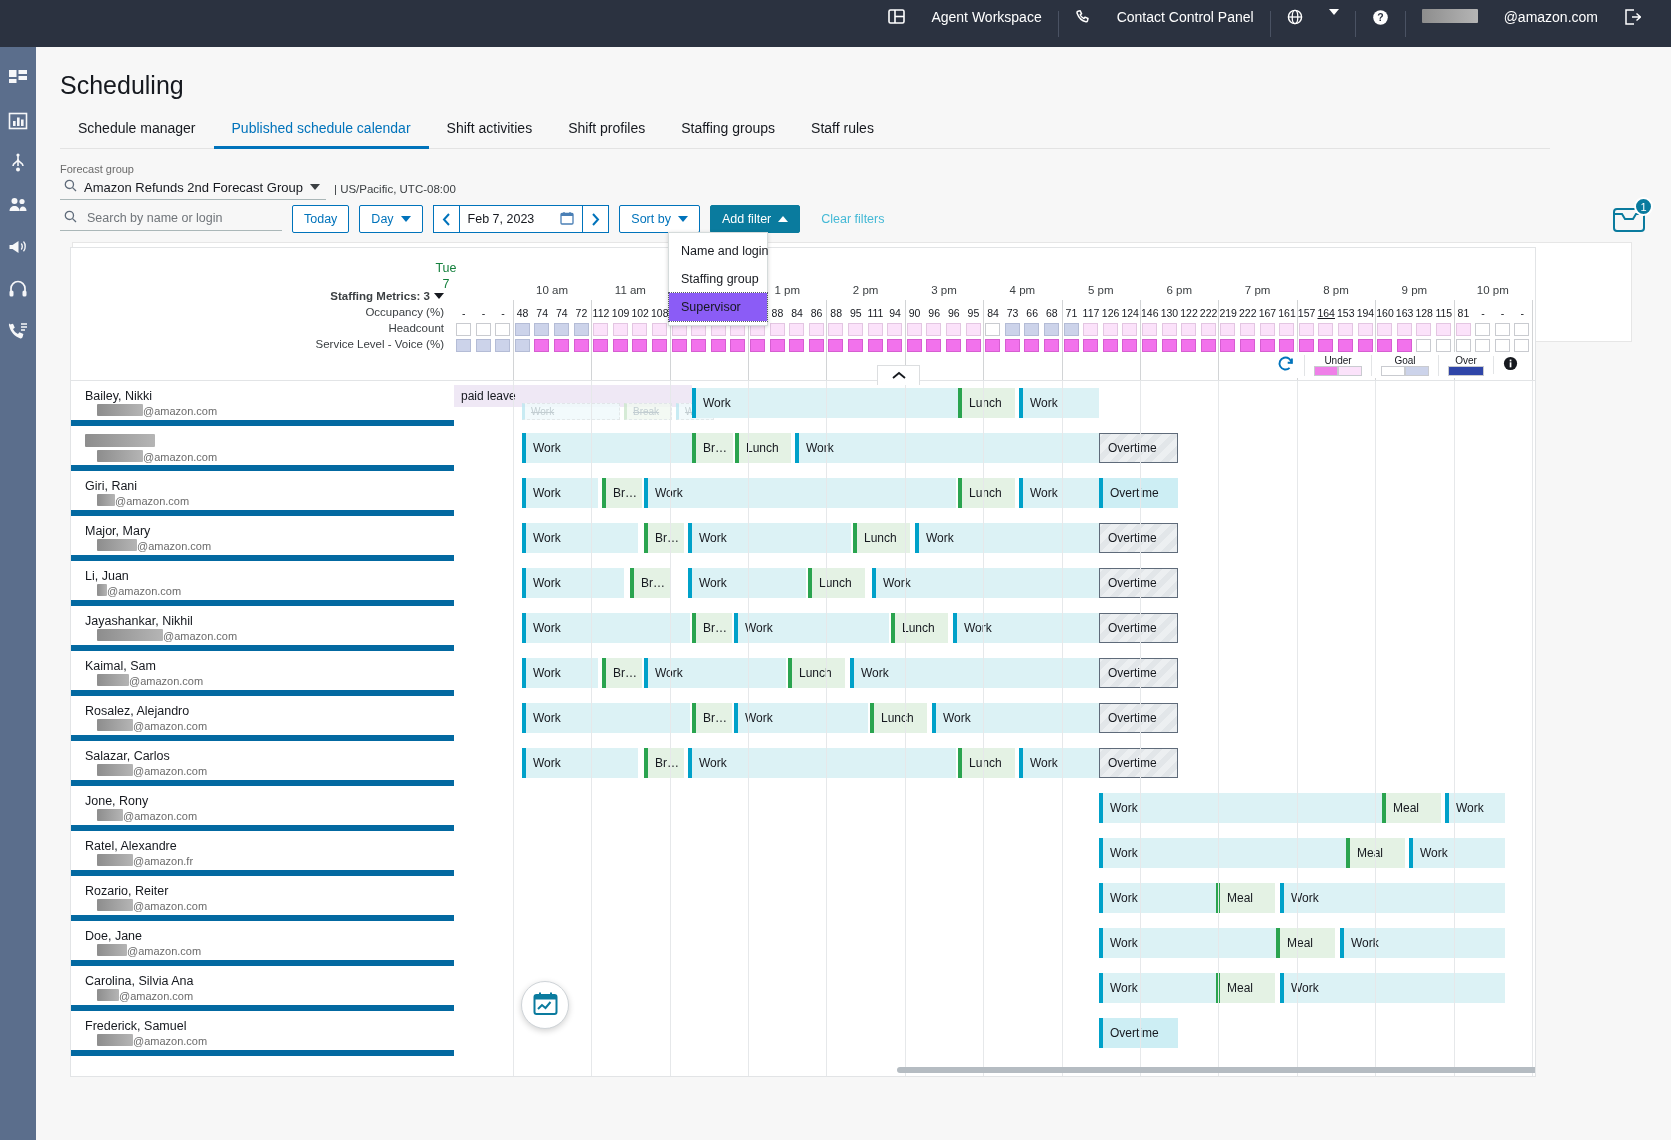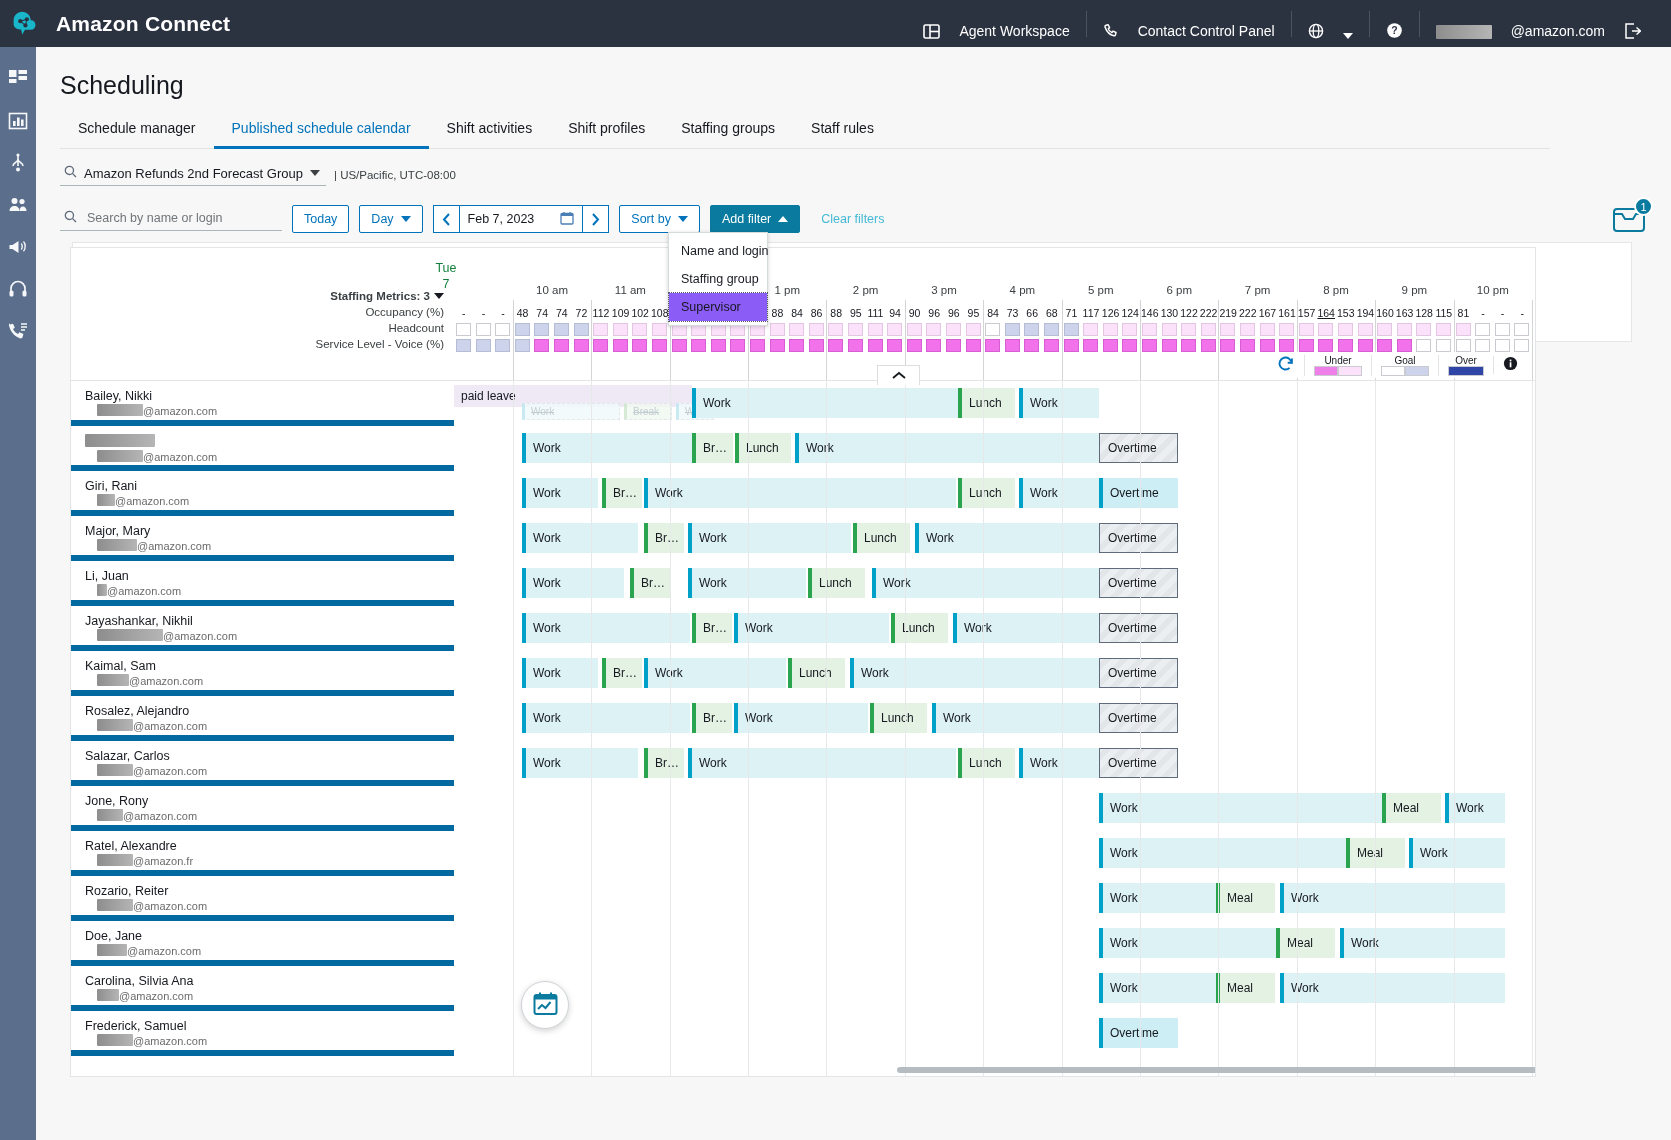--- a/index.html
+++ b/index.html
@@ -20,21 +20,21 @@
   #brand .logo { width:38px; height:38px; display:block; }
   #brand .title {
     color:#ffffff; font-size:21px; font-weight:700; margin-left:12px;
     letter-spacing:.2px;
   }
   #topright {
     margin-left:auto; display:flex; align-items:center; height:47px;
     color:#ffffff; font-size:14px; padding-right:14px;
   }
   #topright .item {
-    display:flex; align-items:flex-end; gap:19px; padding:0 16px; height:30px;
+    display:flex; align-items:flex-start; gap:26px; padding:0 16px; height:30px;
     white-space:nowrap;
   }
   #topright .sep { width:1px; height:26px; background:#4a5263; }
   #topright svg { display:block; }
   .redact { background:#9a9a9a; display:inline-block; height:13px; border-radius:1px;
             background:linear-gradient(90deg,#8d8d8d,#b5b5b5); }
 
   
   #rail {
     position:absolute; left:0; top:47px; width:36px; height:1093px;
@@ -215,32 +215,20 @@
   }
   #hscroll {
     position:absolute; left:826px; bottom:4px; width:708px; height:6px;
     background:#b5bcc2; border-radius:3px; z-index:15;
   }
 </style>
 </head>
 <body>
 
 <div id="topbar">
-  <div id="brand">
-    <span class="logo">
-      <svg class="logo" viewBox="0 0 40 40">
-          <path d="M8 16c0-5 4-9 9-9s9 4 9 9c3 0 5 2 5 5s-2 5-5 5h-6l-3 5-1-5H17c-5 0-9-2-9-6z" fill="#19b5c9"></path>
-          <circle cx="15" cy="17" r="2.2" fill="#2b3240"></circle>
-          <circle cx="22" cy="15" r="2.2" fill="#2b3240"></circle>
-          <circle cx="20.5" cy="21.5" r="2.2" fill="#2b3240"></circle>
-          <path d="M15 17l7-2M22 15l-1.5 6.5M20.5 21.5L15 17" stroke="#2b3240" stroke-width="1.1" fill="none"></path>
-        </svg>
-    </span>
-    <span class="title">Amazon Connect</span>
-  </div>
   <div id="topright">
     <div class="item">
       <span>
         <svg width="17" height="15" viewBox="0 0 17 15">
             <rect x="1" y="1" width="15" height="13" rx="1.5" fill="none" stroke="#fff" stroke-width="1.6"></rect>
             <line x1="7" y1="1" x2="7" y2="14" stroke="#fff" stroke-width="1.6"></line>
             <line x1="7" y1="7.5" x2="16" y2="7.5" stroke="#fff" stroke-width="1.6"></line>
           </svg>
       </span>
       <span>Agent Workspace</span>
@@ -348,20 +336,21 @@
   <div id="tabs">
     <div class="tab">Schedule manager</div>
     <div class="tab active">Published schedule calendar</div>
     <div class="tab">Shift activities</div>
     <div class="tab">Shift profiles</div>
     <div class="tab">Staffing groups</div>
     <div class="tab">Staff rules</div>
   </div>
 
   <div id="fg">
+    <div class="lbl">Forecast group</div>
     <div class="row">
       <div class="select">
         <span>
           <svg width="13" height="13" viewBox="0 0 13 13">
               <circle cx="5.4" cy="5.4" r="4.1" fill="none" stroke="#5f6b7a" stroke-width="1.3"></circle>
               <line x1="8.6" y1="8.6" x2="12" y2="12" stroke="#5f6b7a" stroke-width="1.3"></line>
             </svg>
         </span>
         <span style="flex:1">Amazon Refunds 2nd Forecast Group</span>
         <span class="caret-d" style="color:#3c4043"></span>

